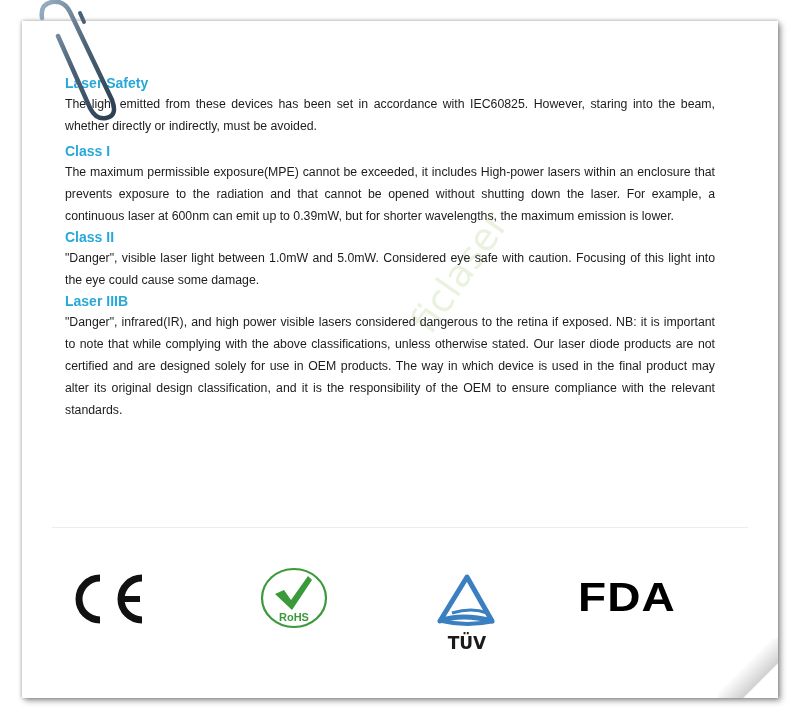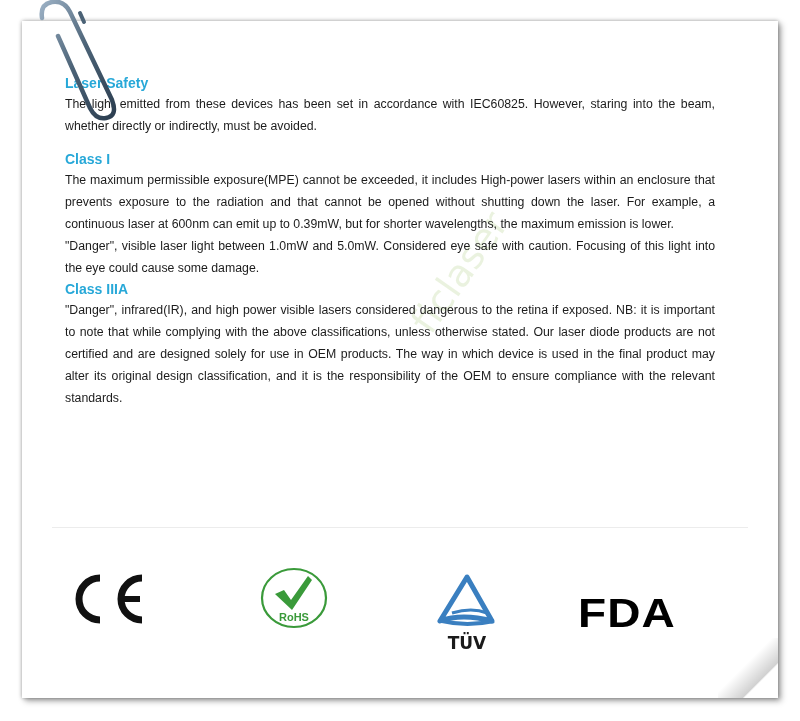--- a/index.html
+++ b/index.html
@@ -44,27 +44,28 @@
 </head>
 <body>
 
 <div class="paper">
   <div class="watermark">ficlaser</div>
 
   <div class="content">
     <h2 class="heading">Laser Safety</h2>
     <p class="para">The light emitted from these devices has been set in accordance with IEC60825. However, staring into the beam, whether directly or indirectly, must be avoided.</p>
 
-    <h2 class="heading" style="margin-top:12px">Class I</h2>
+    <h2 class="heading" style="margin-top:4px">Class I</h2>
     <p class="para">The maximum permissible exposure(MPE) cannot be exceeded, it includes High-power lasers within an enclosure that prevents exposure to the radiation and that cannot be opened without shutting down the laser. For example, a continuous laser at 600nm can emit up to 0.39mW, but for shorter wavelengths, the maximum emission is lower.</p>
 
+    <h2 class="heading">Class II</h2>
 
     <p class="para">"Danger", visible laser light between 1.0mW and 5.0mW. Considered eye safe with caution. Focusing of this light into the eye could cause some damage.</p>
 
-    <h2 class="heading">Class IIIA</h2>
+    <h2 class="heading">Laser IIIB</h2>
     <p class="para">"Danger", infrared(IR), and high power visible lasers considered dangerous to the retina if exposed. NB: it is important to note that while complying with the above classifications, unless otherwise stated. Our laser diode products are not certified and are designed solely for use in OEM products. The way in which device is used in the final product may alter its original design classification, and it is the responsibility of the OEM to ensure compliance with the relevant standards.</p>
   </div>
 
   <div class="divider"></div>
 
   <div class="logos">
 
     <div class="logo" style="left:44px; top:13px;">
       <svg width="80" height="50" viewBox="0 0 80 50">
         <path d="M34 4 A21 21 0 1 0 34 46" fill="none" stroke="#111" stroke-width="7"></path>
@@ -83,21 +84,21 @@
 
     <div class="logo" style="left:410px; top:12px;">
       <svg width="70" height="80" viewBox="0 0 70 80">
         <path d="M35 4 L8 48 Q30 40 60 48 Z" fill="none" stroke="#3a7fc0" stroke-width="5" stroke-linejoin="round"></path>
         <path d="M10 48 Q35 54 62 48" fill="none" stroke="#3a7fc0" stroke-width="4"></path>
         <path d="M20 40 Q40 34 55 40" fill="none" stroke="#3a7fc0" stroke-width="3"></path>
         <text x="35" y="76" text-anchor="middle" font-size="17" font-weight="bold" fill="#1a1a1a" font-family="DejaVu Sans, sans-serif">TÜV</text>
       </svg>
     </div>
 
-    <div class="logo" style="left:556px; top:32px;">
+    <div class="logo" style="left:556px; top:16px;">
       <span style="font-family:'Liberation Sans', sans-serif; font-weight:bold; font-size:40px; color:#000; letter-spacing:1px; line-height:40px; display:block; transform:scaleX(1.15); transform-origin:left;">FDA</span>
     </div>
   </div>
 
   <div class="curl"></div>
 </div>
 
 <div class="clip">
   <svg width="90" height="130" viewBox="0 0 90 130">
     <defs>

